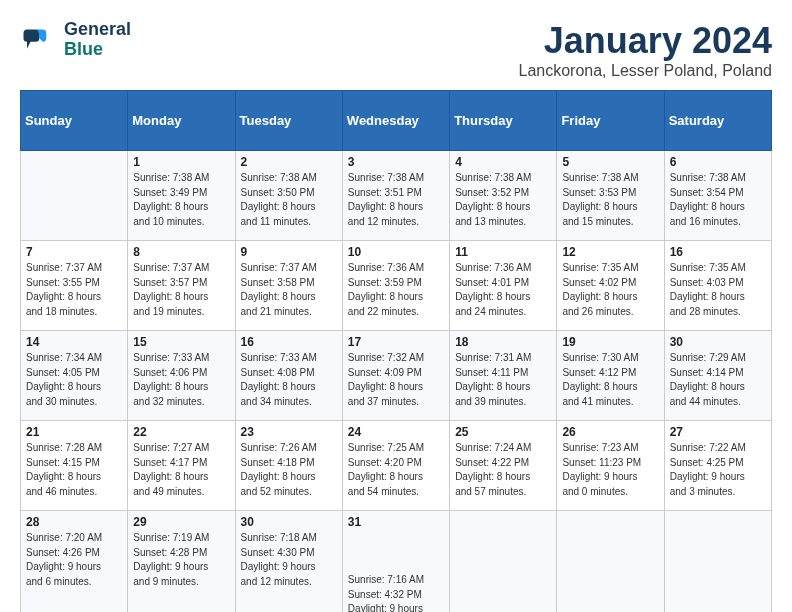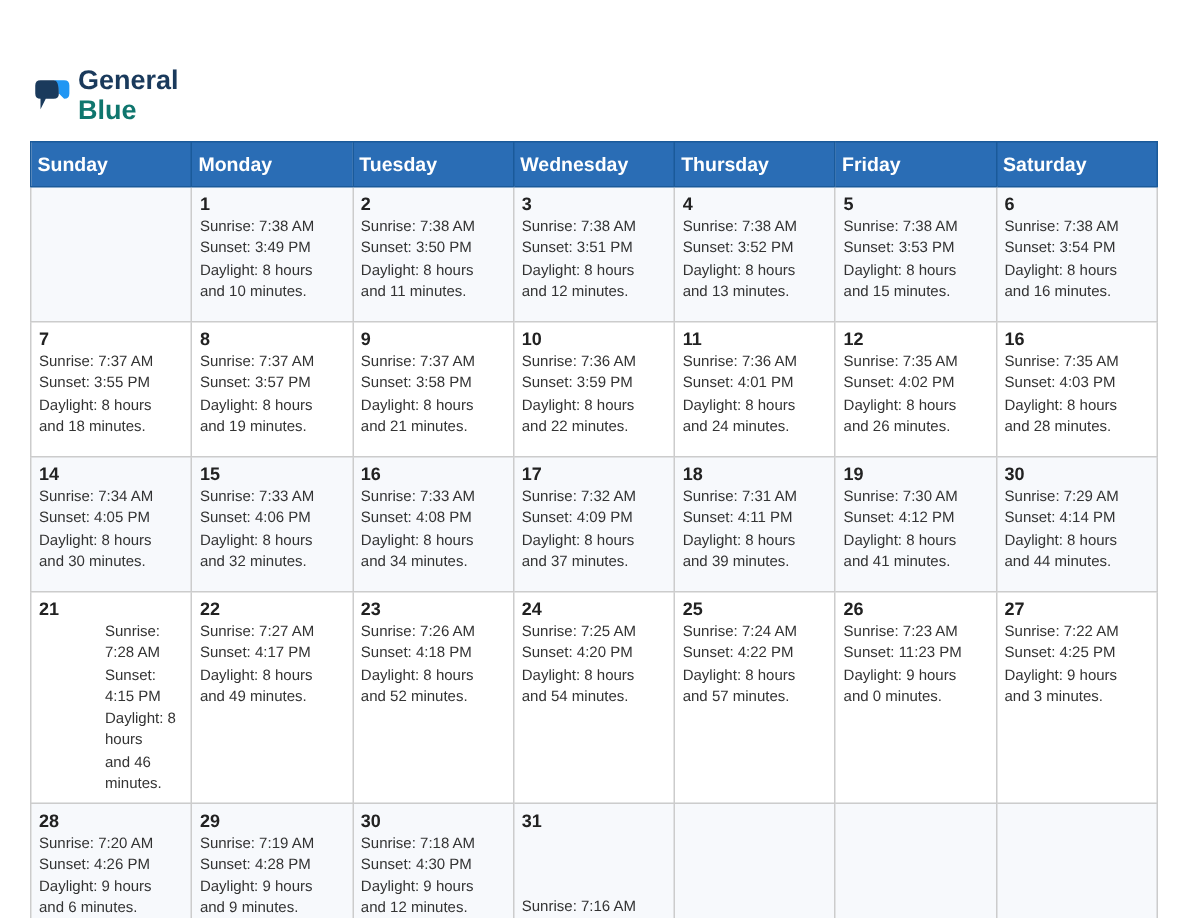--- a/index.html
+++ b/index.html
@@ -12,22 +12,21 @@
     }
     .header-section {
       display: flex;
       justify-content: space-between;
       align-items: flex-start;
       margin-bottom: 10px;
     }
     .logo {
       display: flex;
       align-items: center;
-      gap: 4px;
-      margin-top: 24px;
+      gap: 16px;
     }
     .logo-text {
       font-size: 18px;
       font-weight: bold;
       color: #1a3a5c;
       line-height: 1.1;
     }
     .logo-text span {
       color: #0f766e;
     }
@@ -50,21 +49,21 @@
     table {
       width: 100%;
       border-collapse: collapse;
       table-layout: fixed;
     }
     thead th {
       background: #2a6db5;
       color: #fff;
       font-size: 13px;
       font-weight: bold;
-      padding: 7px 4px;
+      padding: 22px 4px;
       text-align: left;
       border: 1px solid #1a5a9a;
     }
     tbody td {
       vertical-align: top;
       border: 1px solid #ccc;
       padding: 4px 5px;
       font-size: 10.5px;
       color: #333;
       height: 90px;
@@ -95,20 +94,24 @@
     <svg class="logo-icon" viewBox="0 0 32 32">
       <rect x="0" y="0" width="32" height="32" fill="none"></rect>
       <path d="M4 8 Q4 4 8 4 L18 4 Q22 4 22 8 L22 14 Q22 18 18 18 L12 18 L8 26 L8 18 Q4 18 4 14 Z" fill="#1a3a5c"></path>
       <path d="M18 4 L26 4 Q30 4 30 8 L30 14 Q30 18 26 18 L22 14 Q22 4 18 4 Z" fill="#2196f3"></path>
     </svg>
     <div class="logo-text">
       <div>General</div>
       <div><span>Blue</span></div>
     </div>
   </div>
+  <div class="title-section">
+    <div class="month-title">January 2024</div>
+    <div class="location-title">Lanckorona, Lesser Poland, Poland</div>
+  </div>
 </div>
 
 <table>
   <thead>
     <tr id="weekday-header">
     <th>Sunday</th>
         <th>Monday</th>
         <th>Tuesday</th>
         <th>Wednesday</th>
         <th>Thursday</th>
@@ -260,21 +263,21 @@
           <div class="day-number">30</div>
           <div class="day-info" style="white-space: pre-line;">Sunrise: 7:29 AM
 Sunset: 4:14 PM
 Daylight: 8 hours
 and 44 minutes.</div>
         </td>
       </tr>
       <tr>
         <td>
           <div class="day-number">21</div>
-          <div class="day-info" style="white-space: pre-line; margin-left: 44px;">Sunrise: 7:28 AM
+          <div class="day-info" style="white-space: pre-line;">Sunrise: 7:28 AM
 Sunset: 4:15 PM
 Daylight: 8 hours
 and 46 minutes.</div>
         </td>
         <td>
           <div class="day-number">22</div>
           <div class="day-info" style="white-space: pre-line;">Sunrise: 7:27 AM
 Sunset: 4:17 PM
 Daylight: 8 hours
 and 49 minutes.</div>

